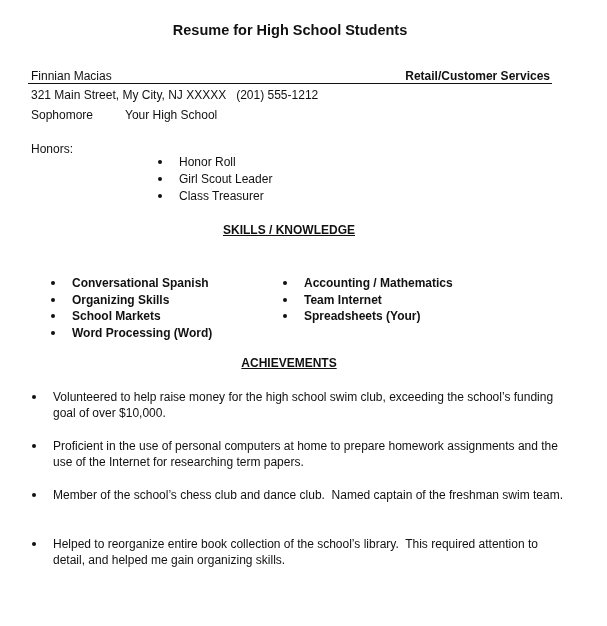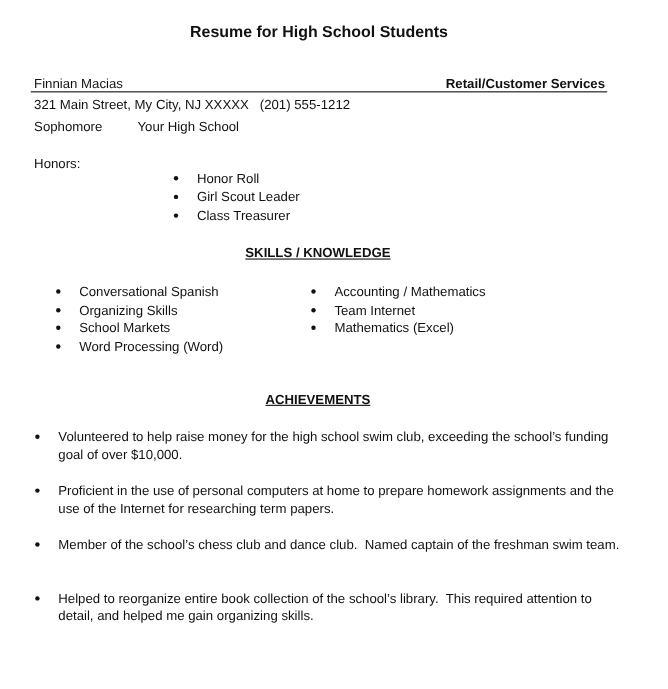--- a/index.html
+++ b/index.html
@@ -26,21 +26,21 @@
   .honors-list { position: absolute; left: 146px; top: 142px; margin: 12px; padding: 0; list-style: none; }
   .honors-list li { height: 17px; line-height: 16px; position: relative; padding-left: 21px; white-space: nowrap; }
   .bullet {
     position: absolute; left: 0; top: 6px; width: 4px; height: 4px; border-radius: 50%; background: #111;
   }
   .section-head {
     left: 0; width: 578px; text-align: center; font-weight: bold; text-decoration: underline; font-size: 12px;
   }
   .skills-head { top: 223px; }
   .ach-head { top: 356px; }
-  .skills-col { position: absolute; top: 257px; margin: 0; padding: 0; list-style: none; }
+  .skills-col { position: absolute; top: 275px; margin: 0; padding: 0; list-style: none; font-weight: bold; }
   .skills-col.left { left: 51px; }
   .skills-col.right { left: 283px; }
   .skills-col li { height: 16.7px; line-height: 16px; position: relative; padding-left: 21px; white-space: nowrap; }
   .ach-list { position: absolute; left: 31px; top: 389px; margin: 0; padding: 0; list-style: none; width: 540px; }
   .ach-list li { position: relative; padding-left: 22px; line-height: 16.3px; height: 49px; }
   .ach-list .bullet { top: 6px; left: 1px; }
 </style>
 </head>
 <body>
 
@@ -67,21 +67,21 @@
 
 <ul class="skills-col left">
   <li><span class="bullet"></span><span>Conversational Spanish</span></li>
   <li><span class="bullet"></span><span>Organizing Skills</span></li>
   <li><span class="bullet"></span><span>School Markets</span></li>
   <li><span class="bullet"></span><span>Word Processing (Word)</span></li>
 </ul>
 <ul class="skills-col right">
   <li><span class="bullet"></span><span>Accounting / Mathematics</span></li>
   <li><span class="bullet"></span><span>Team Internet</span></li>
-  <li><span class="bullet"></span><span>Mathematics (Excel)</span></li>
+  <li><span class="bullet"></span><span>Spreadsheets (Your)</span></li>
 </ul>
 
 <div class="abs section-head ach-head">ACHIEVEMENTS</div>
 
 <ul class="ach-list">
   <li><span class="bullet"></span><span>Volunteered to help raise money for the high school swim club, exceeding the school’s funding goal of over $10,000.</span></li>
   <li><span class="bullet"></span><span>Proficient in the use of personal computers at home to prepare homework assignments and the use of the Internet for researching term papers.</span></li>
   <li><span class="bullet"></span><span style="white-space: pre-wrap; text-align: right;">Member of the school’s chess club and dance club.  Named captain of the freshman swim team.</span></li>
   <li><span class="bullet"></span><span style="white-space: pre-wrap;">Helped to reorganize entire book collection of the school’s library.  This required attention to detail, and helped me gain organizing skills.</span></li>
 </ul>

